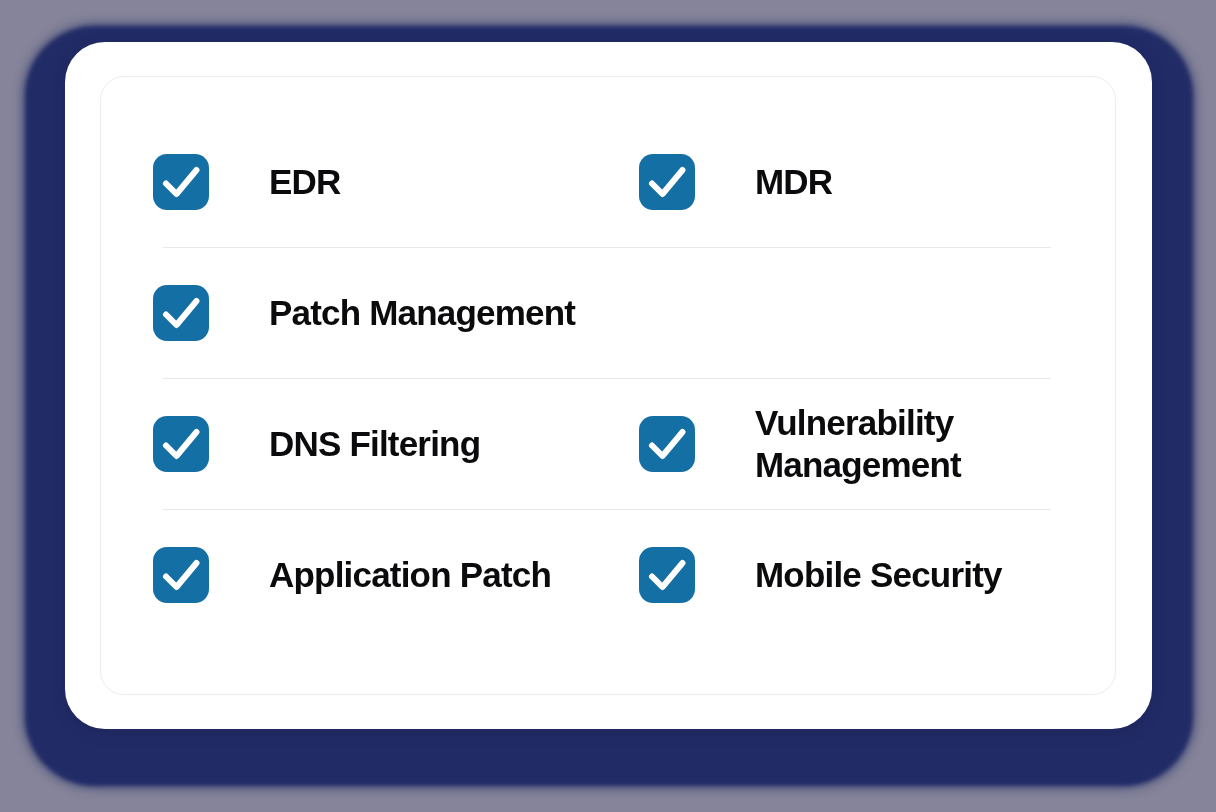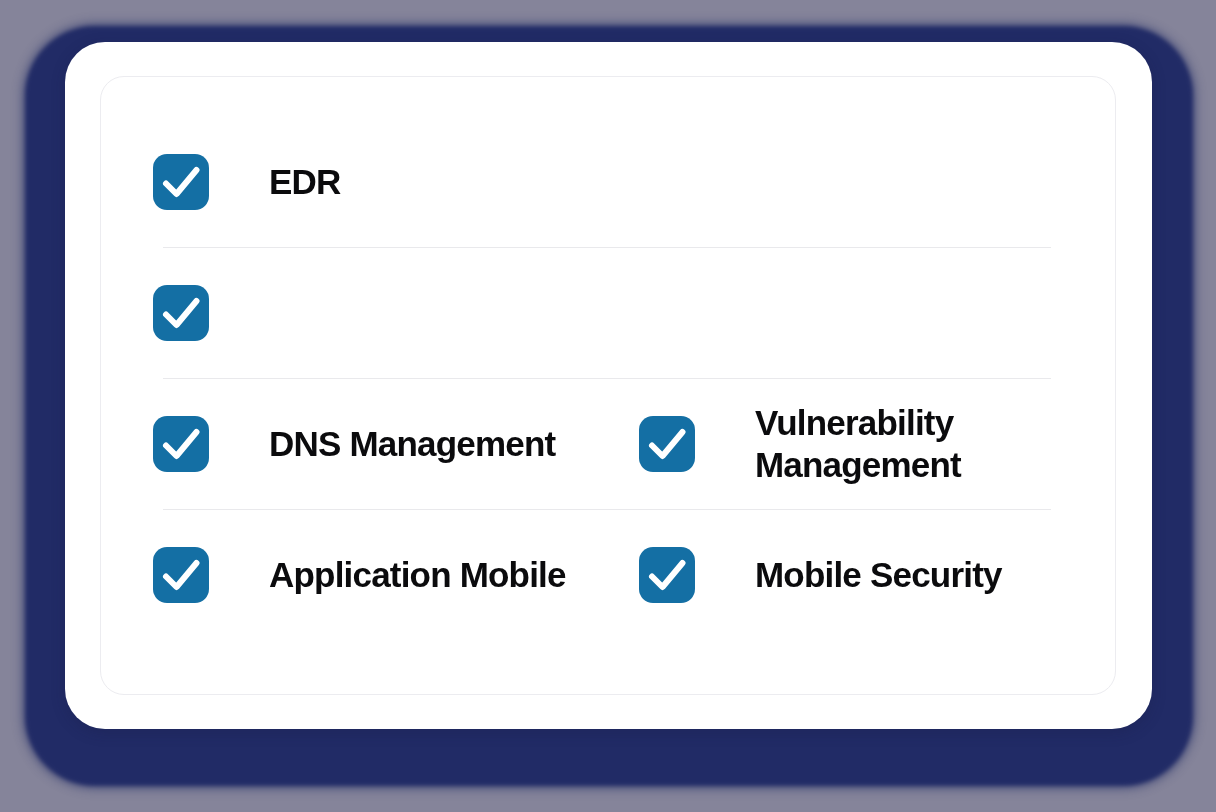--- a/index.html
+++ b/index.html
@@ -77,62 +77,71 @@
 
       <div class="row">
         <div class="cell">
           <span class="checkbox" role="checkbox" aria-checked="true">
             <svg viewBox="0 0 56 56">
               <path d="M13 29.5 L23.5 40 L43.5 16"></path>
             </svg>
           </span>
           <span class="label">EDR</span>
         </div>
-      </div>
-      <div class="divider"></div>
-
-      <div class="row">
         <div class="cell">
           <span class="checkbox" role="checkbox" aria-checked="true">
             <svg viewBox="0 0 56 56">
               <path d="M13 29.5 L23.5 40 L43.5 16"></path>
             </svg>
           </span>
+          <span class="label">MDR</span>
         </div>
       </div>
       <div class="divider"></div>
 
       <div class="row">
         <div class="cell">
           <span class="checkbox" role="checkbox" aria-checked="true">
             <svg viewBox="0 0 56 56">
               <path d="M13 29.5 L23.5 40 L43.5 16"></path>
             </svg>
           </span>
-          <span class="label">DNS Management</span>
+          <span class="label">Patch Management</span>
+        </div>
+      </div>
+      <div class="divider"></div>
+
+      <div class="row">
+        <div class="cell">
+          <span class="checkbox" role="checkbox" aria-checked="true">
+            <svg viewBox="0 0 56 56">
+              <path d="M13 29.5 L23.5 40 L43.5 16"></path>
+            </svg>
+          </span>
+          <span class="label">DNS Filtering</span>
         </div>
         <div class="cell">
           <span class="checkbox" role="checkbox" aria-checked="true">
             <svg viewBox="0 0 56 56">
               <path d="M13 29.5 L23.5 40 L43.5 16"></path>
             </svg>
           </span>
           <span class="label">Vulnerability Management</span>
         </div>
       </div>
       <div class="divider"></div>
 
       <div class="row">
         <div class="cell">
           <span class="checkbox" role="checkbox" aria-checked="true">
             <svg viewBox="0 0 56 56">
               <path d="M13 29.5 L23.5 40 L43.5 16"></path>
             </svg>
           </span>
-          <span class="label">Application Mobile</span>
+          <span class="label">Application Patch</span>
         </div>
         <div class="cell">
           <span class="checkbox" role="checkbox" aria-checked="true">
             <svg viewBox="0 0 56 56">
               <path d="M13 29.5 L23.5 40 L43.5 16"></path>
             </svg>
           </span>
           <span class="label">Mobile Security</span>
         </div>
       </div>

